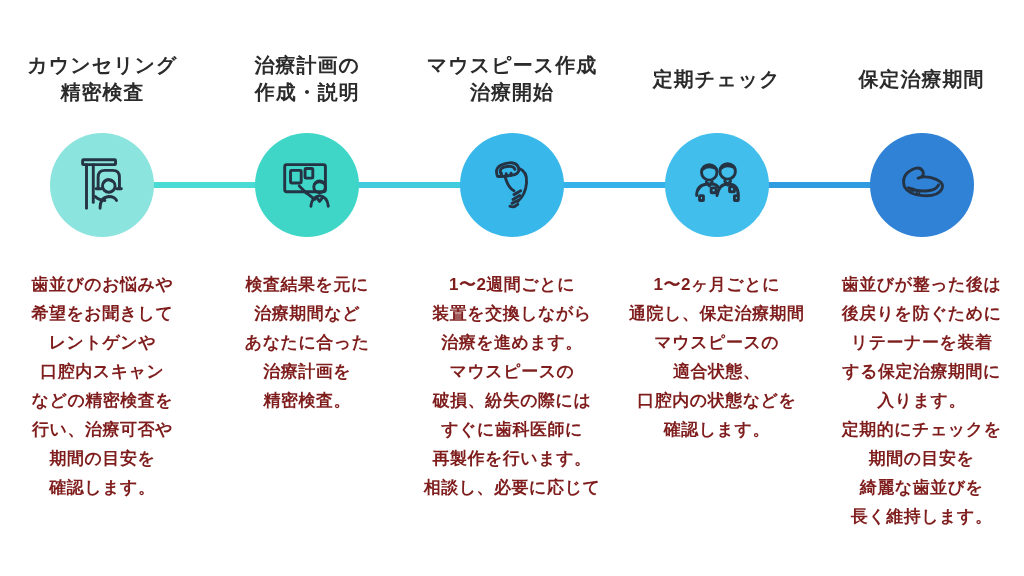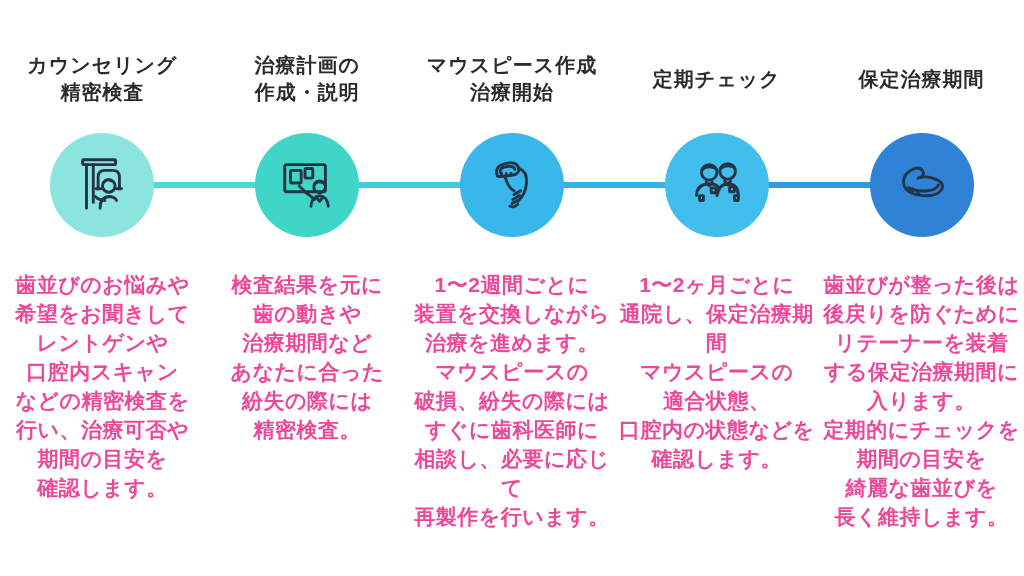--- a/index.html
+++ b/index.html
@@ -30,21 +30,21 @@
   .circle{
     width:104px;height:104px;border-radius:50%;
     margin:3px auto 0;
     display:flex;align-items:center;justify-content:center;
   }
   .circle svg{width:62px;height:62px;}
   .icon-stroke{fill:none;stroke:#253444;stroke-width:3;stroke-linecap:round;stroke-linejoin:round;}
   
   .bodies-row{margin-top:26px;}
   .step-body{
-    font-size:21px;font-weight:700;color:#ec4899;
+    font-size:17px;font-weight:700;color:#7f1d1d;
     line-height:29px;text-align:center;letter-spacing:0.5px;
   }
 </style>
 </head>
 <body>
 
 <div class="board">
 
   <div class="row titles-row">
     <div class="step-title">
@@ -167,36 +167,35 @@
       <div>レントゲンや</div>
       <div>口腔内スキャン</div>
       <div>などの精密検査を</div>
       <div>行い、治療可否や</div>
       <div>期間の目安を</div>
       <div>確認します。</div>
     </div>
 
     <div class="step-body">
       <div>検査結果を元に</div>
-      <div>歯の動きや</div>
       <div>治療期間など</div>
       <div>あなたに合った</div>
-      <div>紛失の際には</div>
+      <div>治療計画を</div>
       <div>精密検査。</div>
     </div>
 
     <div class="step-body">
       <div>1〜2週間ごとに</div>
       <div>装置を交換しながら</div>
       <div>治療を進めます。</div>
       <div>マウスピースの</div>
       <div>破損、紛失の際には</div>
       <div>すぐに歯科医師に</div>
+      <div>再製作を行います。</div>
       <div>相談し、必要に応じて</div>
-      <div>再製作を行います。</div>
     </div>
 
     <div class="step-body">
       <div>1〜2ヶ月ごとに</div>
       <div>通院し、保定治療期間</div>
       <div>マウスピースの</div>
       <div>適合状態、</div>
       <div>口腔内の状態などを</div>
       <div>確認します。</div>
     </div>

